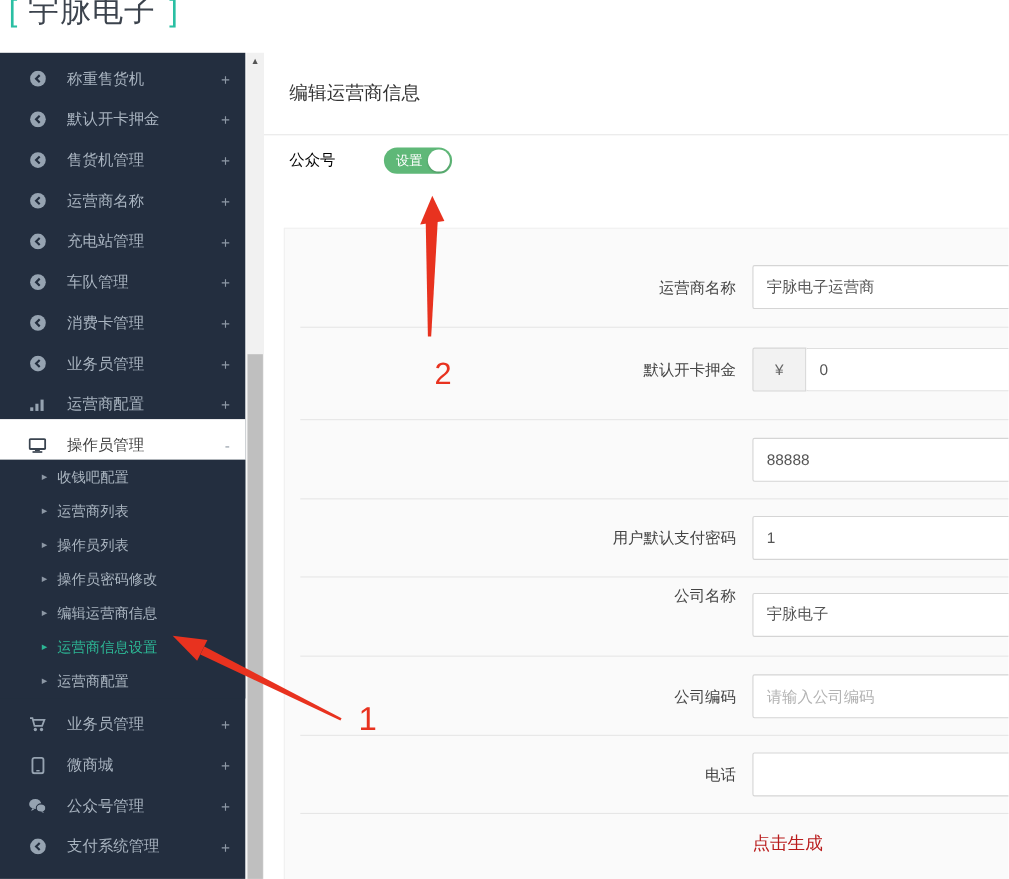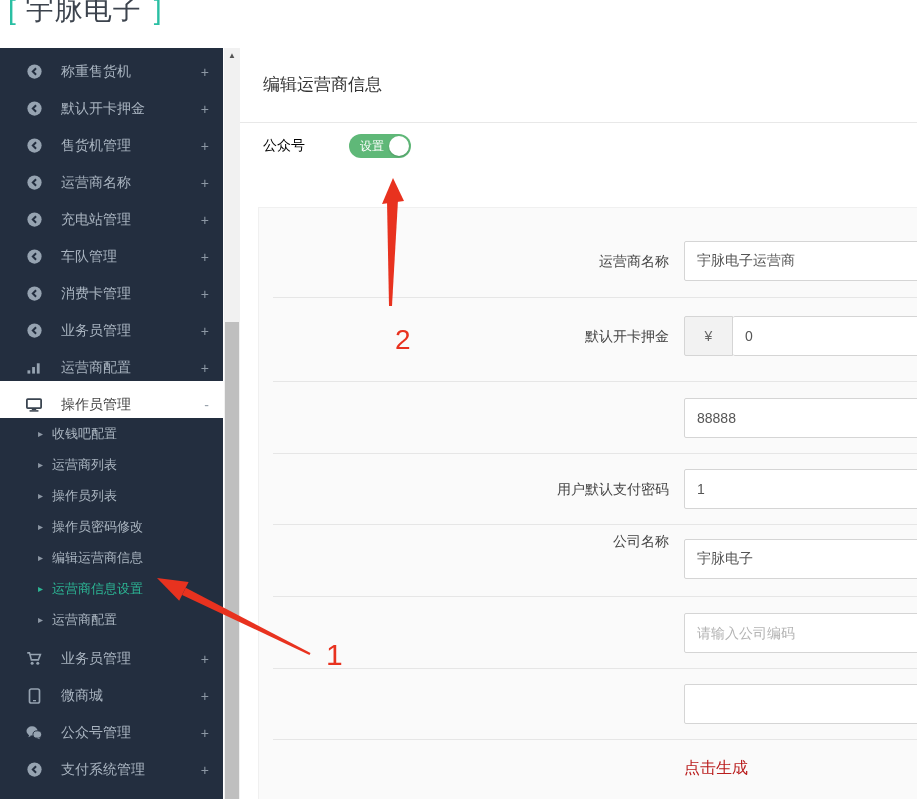--- a/index.html
+++ b/index.html
@@ -303,23 +303,25 @@
       <div class="row-divider" style="top:245px"></div>
 
       <div class="f-label" style="top:261px">用户默认支付密码</div>
       <input class="f-input" style="top: 261px;" value="1">
       <div class="row-divider" style="top:316px"></div>
 
       <div class="f-label" style="top:313px">公司名称</div>
       <input class="f-input" style="top: 331px;" value="宇脉电子">
       <div class="row-divider" style="top:388px"></div>
 
+      <div class="f-label" style="top:405px">公司编码</div>
       <input class="f-input" style="top: 405px;" placeholder="请输入公司编码">
       <div class="row-divider" style="top:460px"></div>
 
+      <div class="f-label" style="top:476px">电话</div>
       <input class="f-input" style="top: 476px;" value="">
       <div class="row-divider" style="top:531px"></div>
 
       <a class="gen-link" style="top:550px">点击生成</a>
 
     </div>
   </div>
 
   <svg class="anno-svg" width="917" height="799" viewBox="0 0 917 799">
     <polygon points="393,178 382,204 404,201" fill="#e8321f"></polygon>

